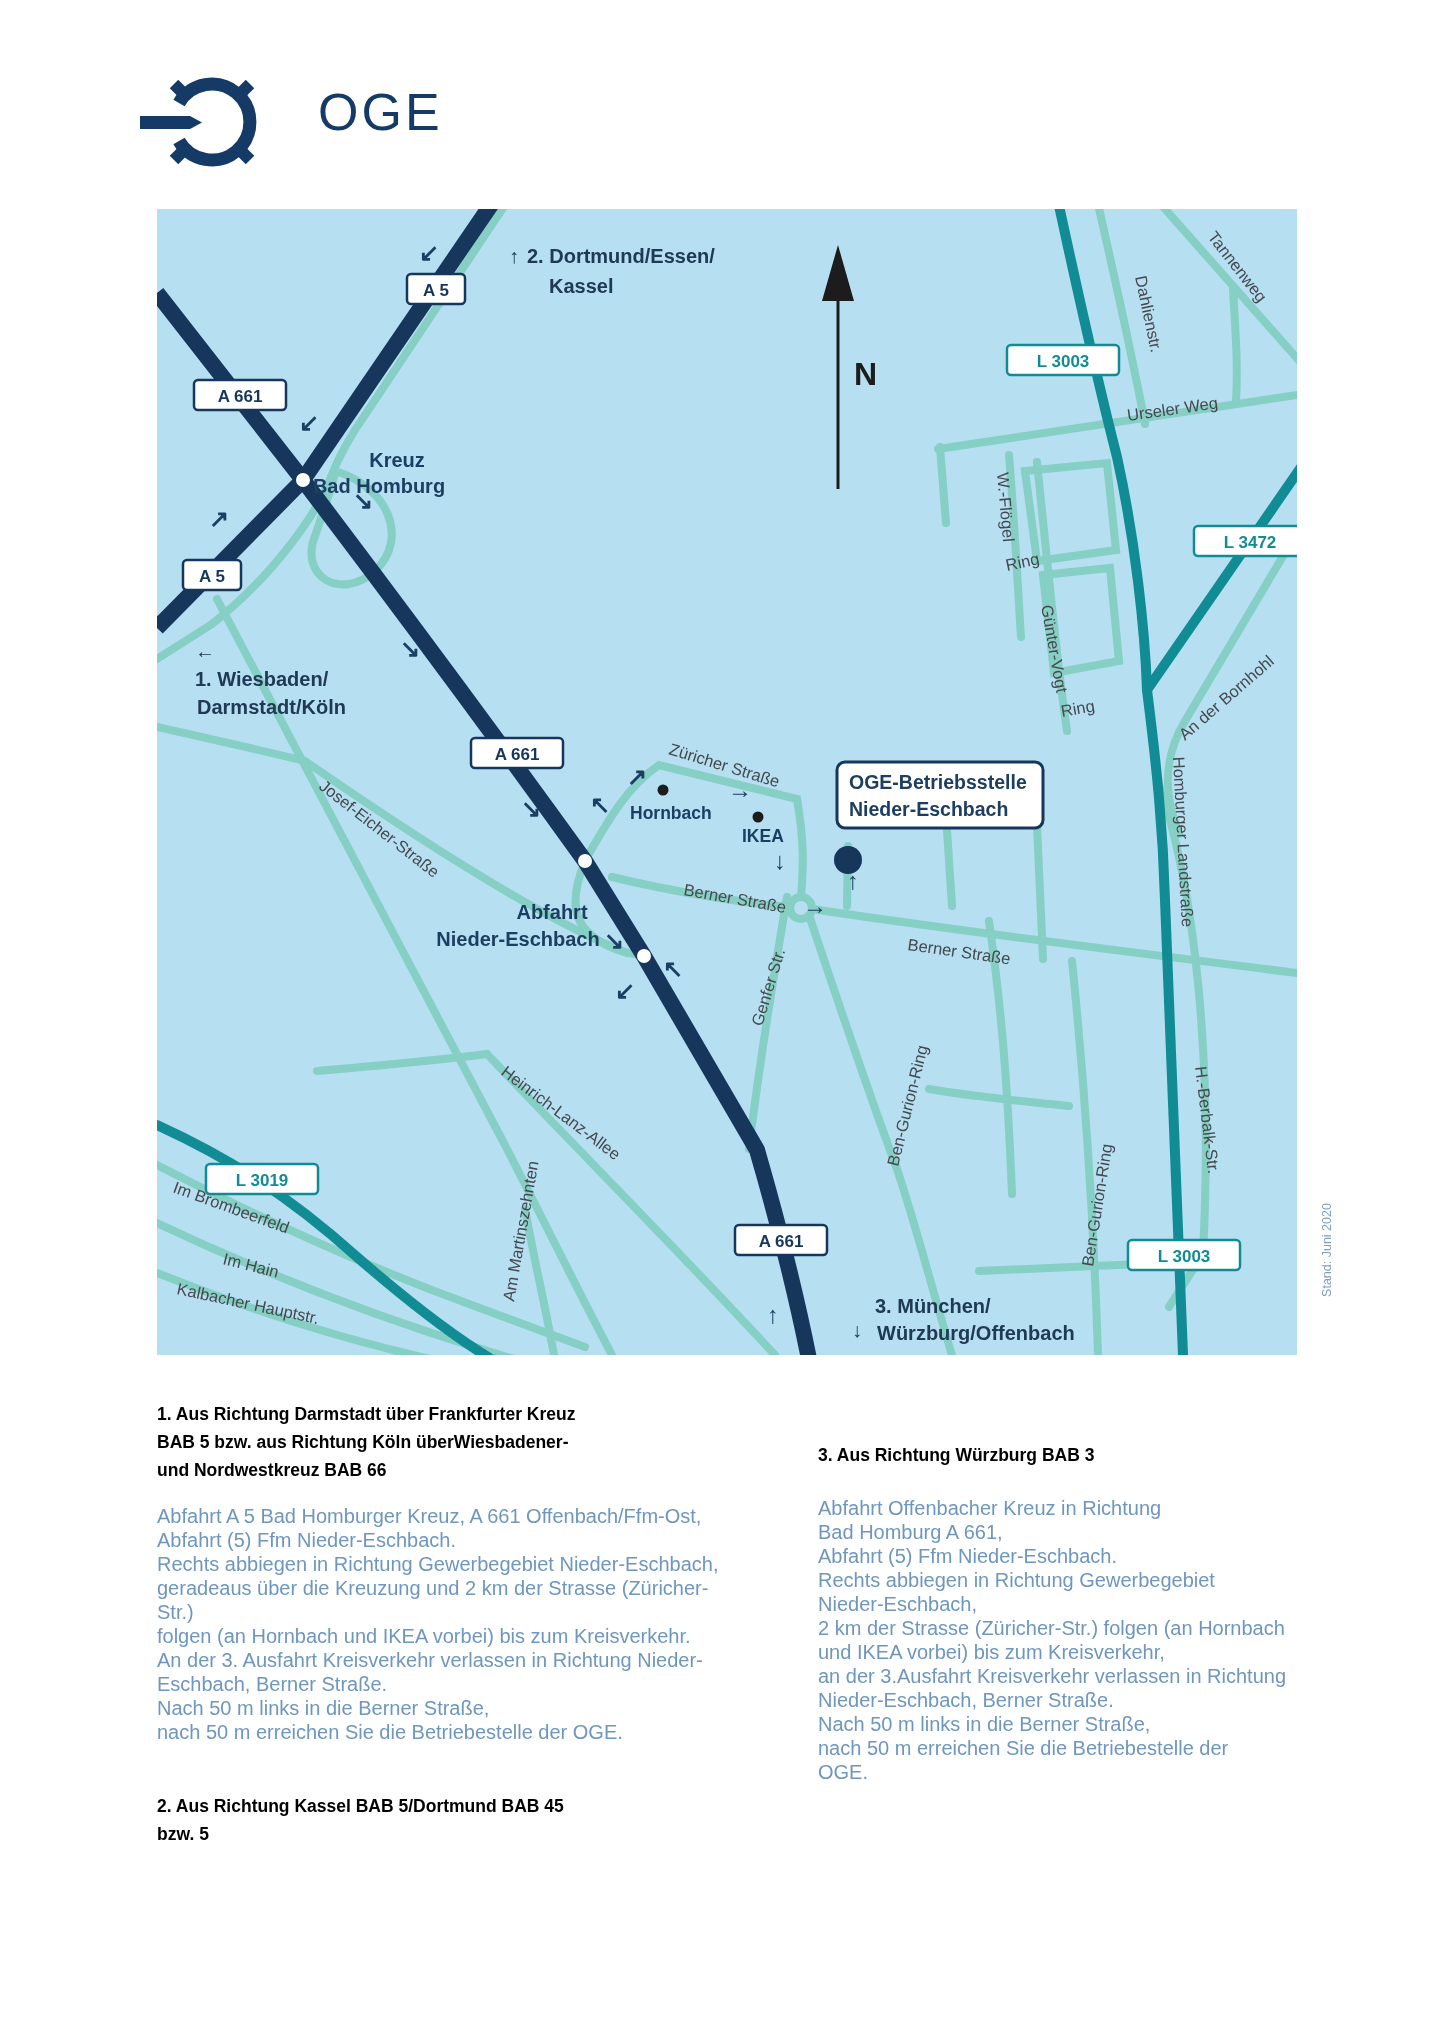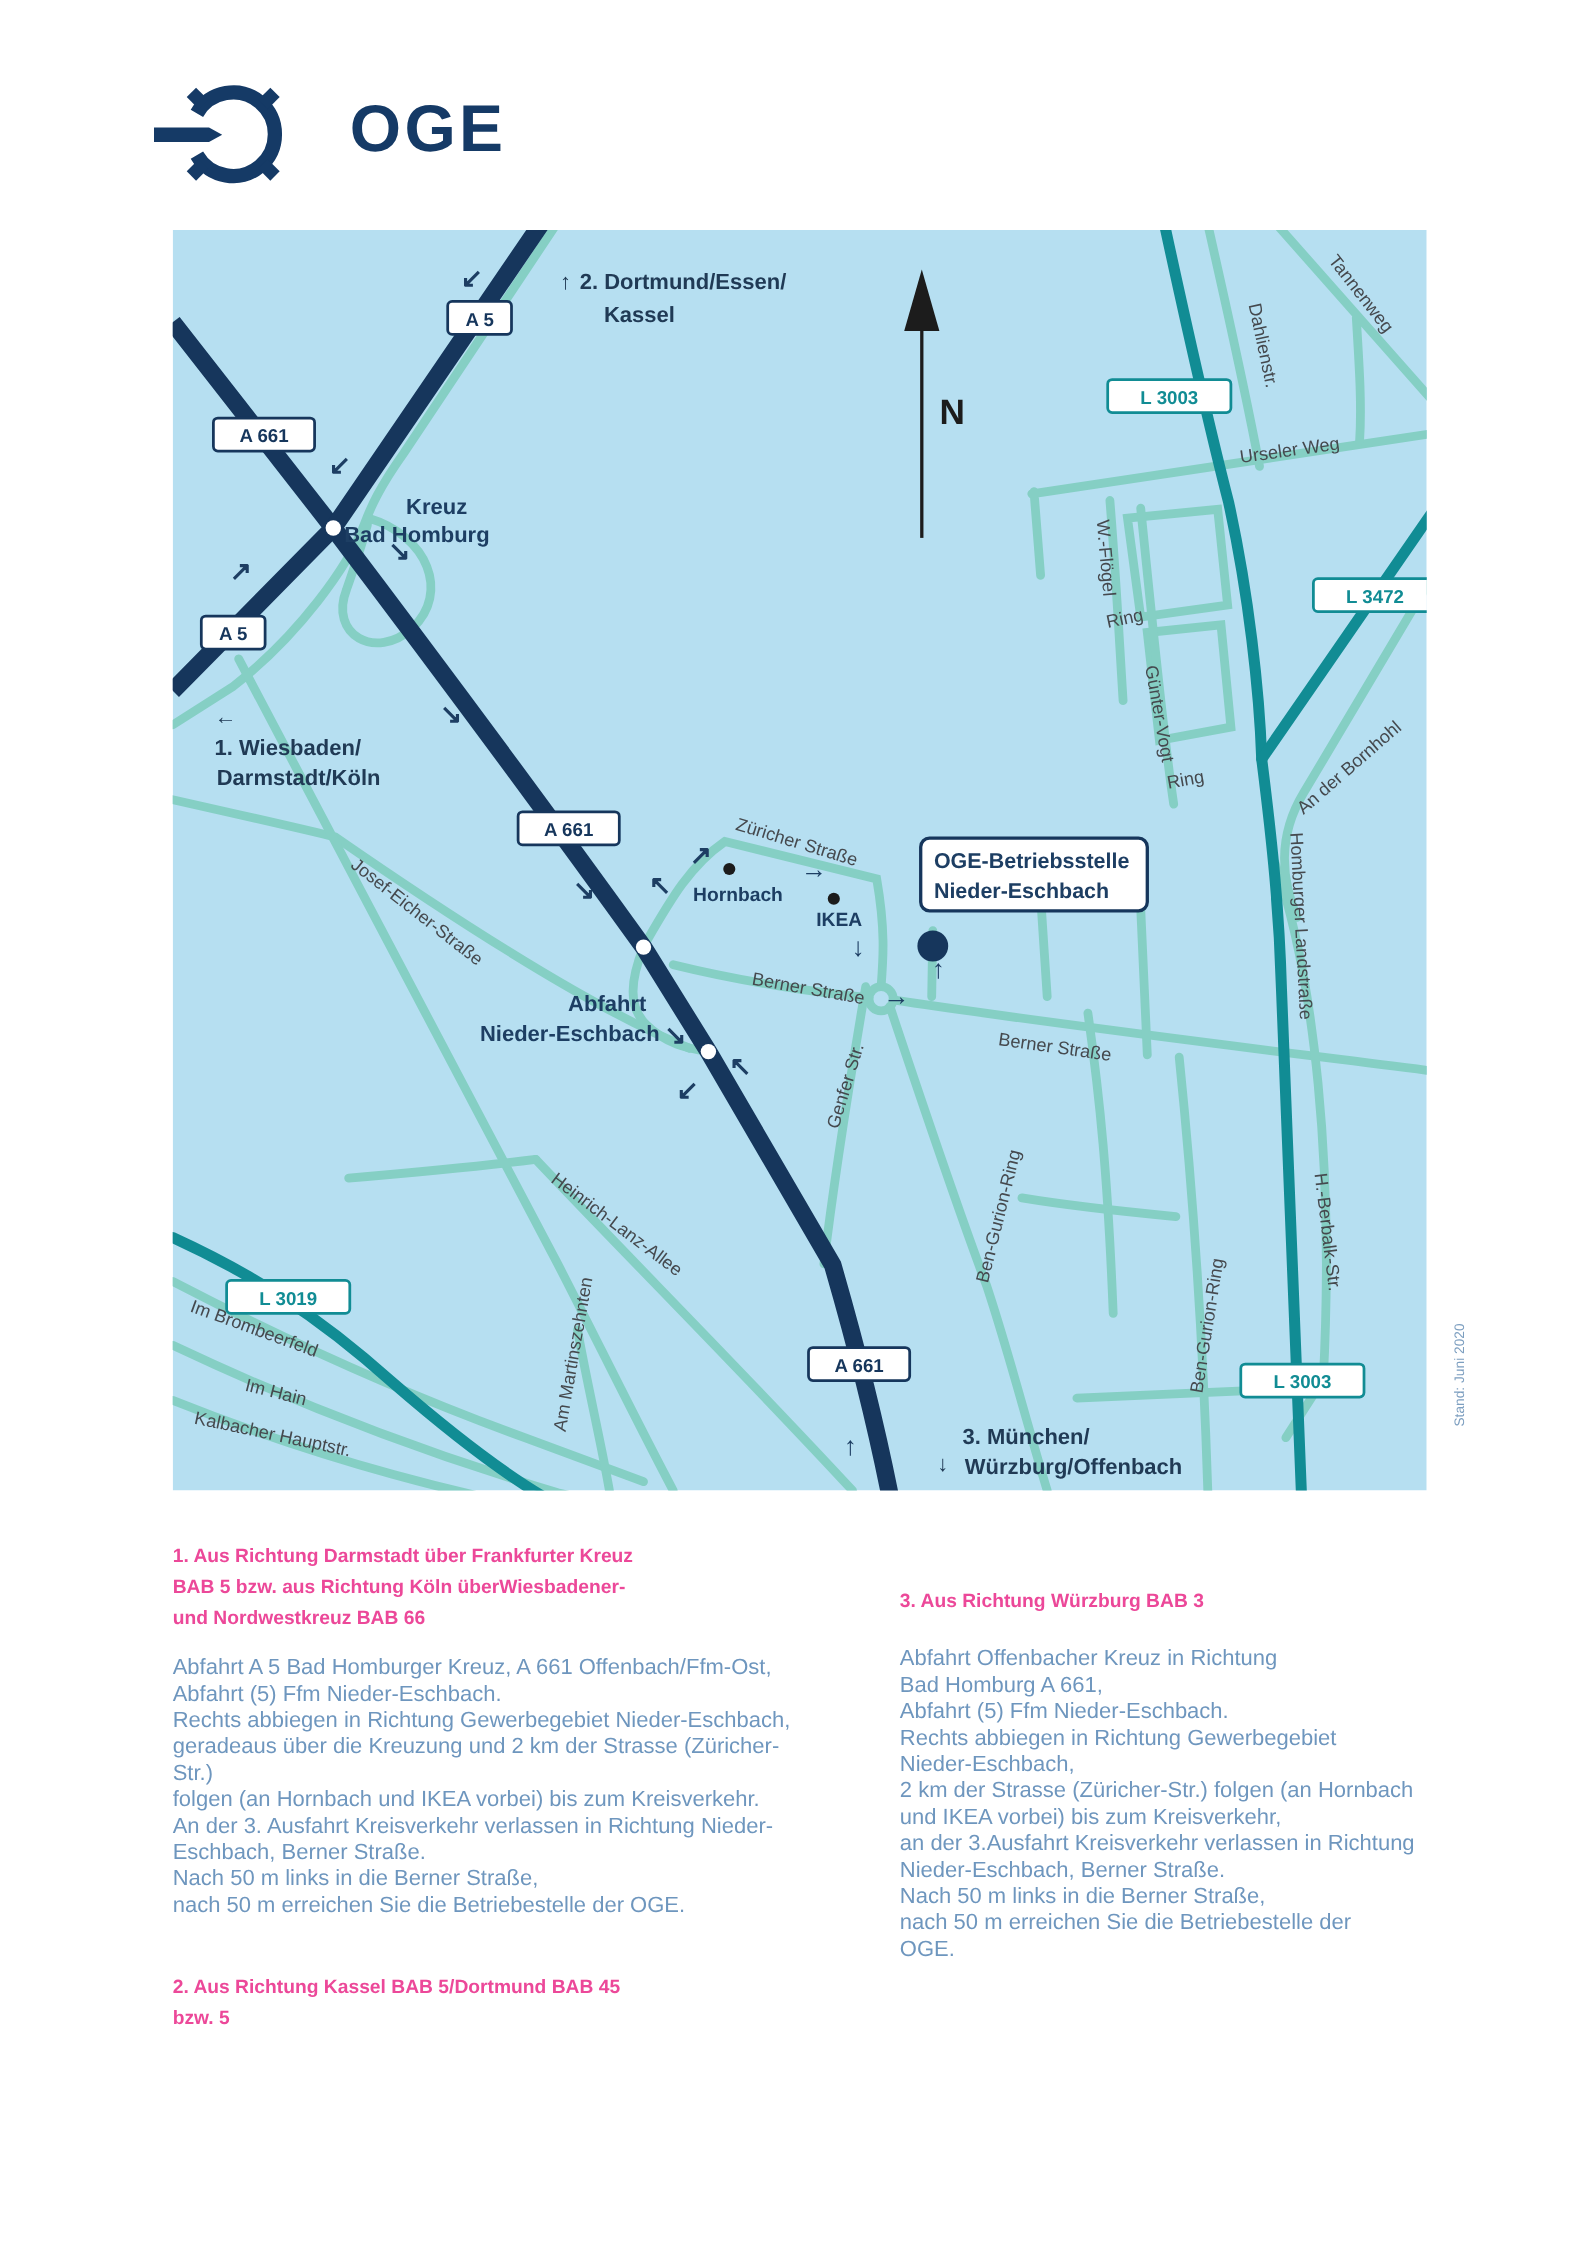--- a/index.html
+++ b/index.html
@@ -1,27 +1,27 @@
 <!DOCTYPE html>
 <html><head>
 <meta charset="utf-8">
 <style>
   html,body{margin:0;padding:0;background:#ffffff;}
   body{font-family:"Liberation Sans", sans-serif;}
   .page{position:relative;width:1440px;height:2038px;background:#fff;overflow:hidden;}
   .logo{position:absolute;left:140px;top:64px;width:300px;height:118px;}
-  .logo-text{position:absolute;left:178px;top:18px;font-size:60px;font-weight:bold;color:#153a66;letter-spacing:3px;}
+  .logo-text{position:absolute;left:178px;top:18px;font-size:52px;font-weight:normal;color:#153a66;letter-spacing:3px;}
   .address{position:absolute;right:130px;top:84px;text-align:right;font-size:15px;line-height:22px;color:#6e95bd;}
   .address .bold{font-weight:bold;color:#2f6da8;}
   .mapwrap{position:absolute;left:157px;top:209px;width:1140px;height:1146px;}
   .stand{position:absolute;left:1237px;top:1243px;width:180px;text-align:center;font-size:12.5px;color:#7d9fc0;transform:rotate(-90deg);}
   .col{position:absolute;top:1400px;}
   .col1{left:157px;width:565px;}
   .col2{left:818px;width:475px;margin-top:41px;}
-  h2.sec{margin:0 0 20px 0;font-size:17.5px;line-height:28px;color:#ec4899;white-space:pre-line;font-weight:bold;}
+  h2.sec{margin:0 0 20px 0;font-size:17.5px;line-height:28px;color:#000000;white-space:pre-line;font-weight:bold;}
   h2.sec2{margin:48px 0 18px 0;}
   .body-text{margin:0;font-size:20px;line-height:24px;color:#6e96be;white-space:pre-line;}
   svg text{font-family:"Liberation Sans", sans-serif;}
   .street{fill:#45494e;font-size:16.5px;}
   .place{fill:#1d3e63;font-weight:bold;font-size:20px;}
   .place-sm{fill:#1d3e63;font-weight:bold;font-size:17.5px;}
   .dirlabel{fill:#203a55;font-weight:bold;font-size:20px;}
   .badge-a{fill:#16365c;font-weight:bold;font-size:17px;}
   .badge-l{fill:#118c94;font-weight:bold;font-size:17px;}
   .roadarrow{fill:#1d3e63;font-weight:bold;font-size:24px;}

